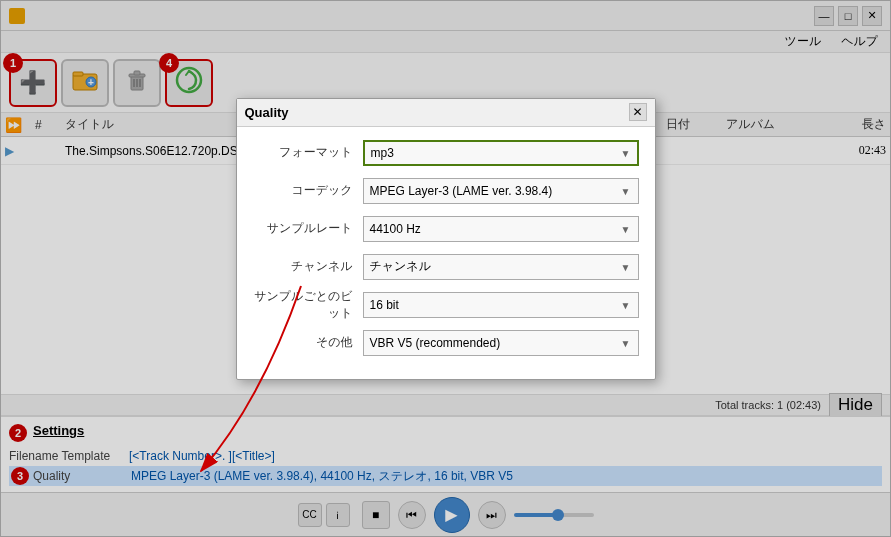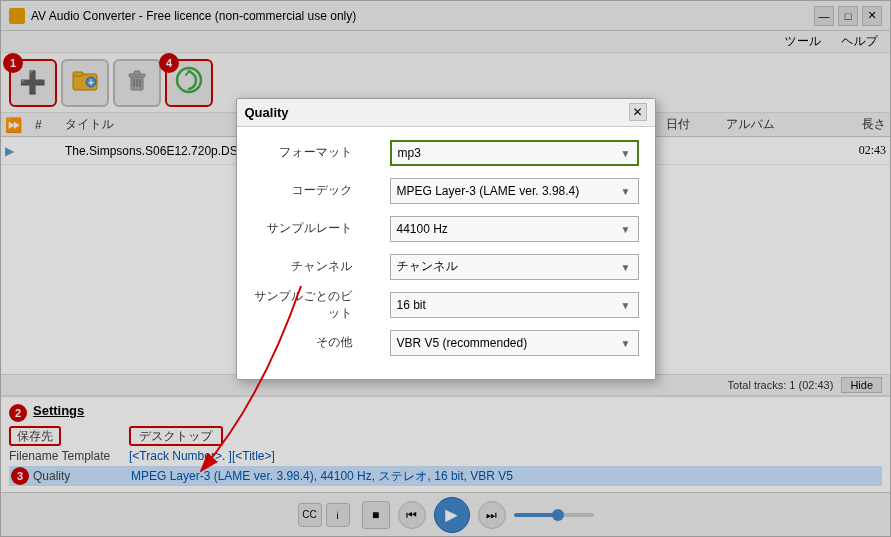--- a/index.html
+++ b/index.html
@@ -180,21 +180,21 @@
       padding: 0 8px;
       border-top: 1px solid #ddd;
       border-bottom: 1px solid #ddd;
       gap: 8px;
     }
     .total-tracks-text { font-size: 11px; color: #333; }
     .hide-btn {
       background: #e0e0e0;
       border: 1px solid #bbb;
       padding: 1px 8px;
-      font-size: 11px;
+      font-size: 17px;
       cursor: pointer;
     }
 
     
     .settings-panel {
       background: #ffffff;
       border-top: 1px solid #ddd;
       padding: 6px 8px;
     }
     .settings-title {
@@ -310,21 +310,20 @@
       font-size: 12px;
     }
     .dialog-body {
       padding: 12px 16px;
     }
     .dialog-row {
       display: flex;
       align-items: center;
       margin-bottom: 10px;
       height: 28px;
-      gap: 27px;
     }
     .dialog-label {
       width: 110px;
       text-align: right;
       padding-right: 10px;
       font-size: 12px;
       color: #333;
     }
     .select-wrapper {
       flex: 1;
@@ -364,21 +363,20 @@
 
   </style>
 </head>
 <body>
 
 <div class="window">
 
   <div class="titlebar">
     <div class="titlebar-left">
       <div class="titlebar-icon"></div>
-      <span class="titlebar-title">AV Audio Converter - Free licence (non-commercial use only)</span>
     </div>
     <div class="titlebar-right">
       <div class="titlebar-btn">—</div>
       <div class="titlebar-btn">□</div>
       <div class="titlebar-btn close-btn">✕</div>
     </div>
   </div>
 
   <div class="menubar">
     <span class="menu-item">ツール</span>
@@ -459,28 +457,20 @@
     <span class="total-tracks-text">Total tracks: 1 (02:43)</span>
     <button class="hide-btn">Hide</button>
   </div>
 
   <div class="settings-panel">
     <div style="display:flex; align-items:center; gap:6px; margin-bottom:4px;">
       <div class="badge" style="position:relative; top:0; left:0; display:inline-flex; width:18px; height:18px; font-size:11px;">2</div>
       <span class="settings-title">Settings</span>
     </div>
 
-    <div class="settings-row">
-      <span class="settings-label" style="display:inline-block; width:120px;">
-        <span style="background:#fff; border:2px solid #cc0000; border-radius:3px; padding:1px 6px;">保存先</span>
-      </span>
-      <span class="settings-value">
-        <span style="background:#fff; border:2px solid #cc0000; border-radius:3px; padding:1px 8px;">デスクトップ</span>
-      </span>
-    </div>
 
 
     <div class="settings-row">
       <span class="settings-label" style="display:inline-block; width:120px;">Filename Template</span>
       <span class="settings-value blue">[&lt;Track Number&gt;. ][&lt;Title&gt;]</span>
     </div>
 
     <div class="settings-row highlighted" style="padding: 0 2px;">
       <div style="display:flex; align-items:center; gap:4px; width:120px;">
         <div class="badge" style="position:relative; top:0; left:0; display:inline-flex; width:18px; height:18px; font-size:11px;">3</div>

